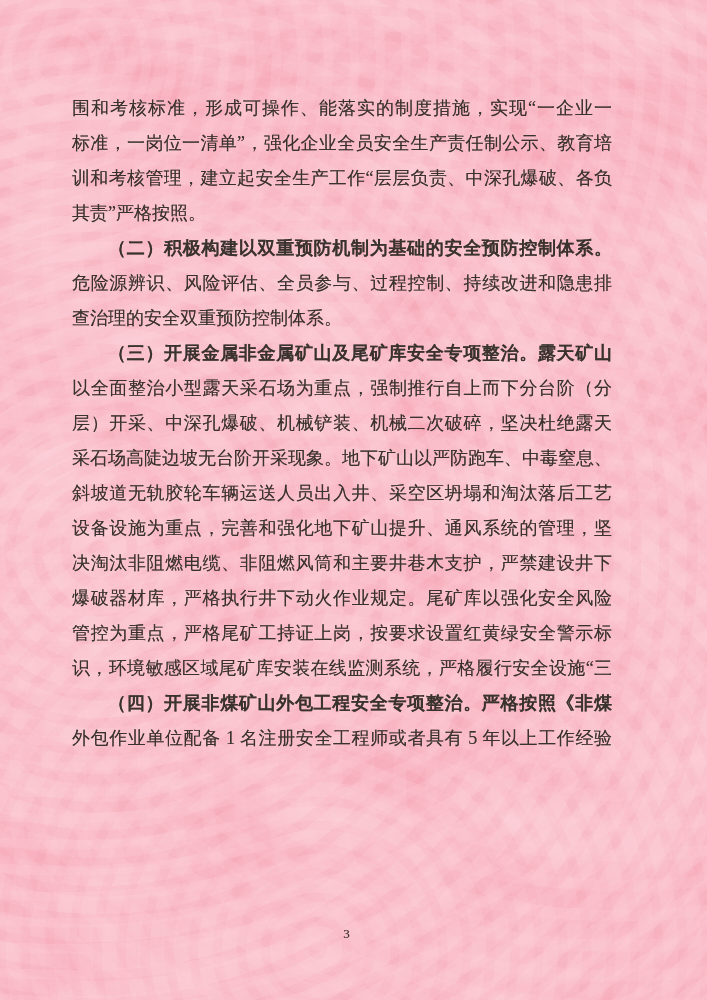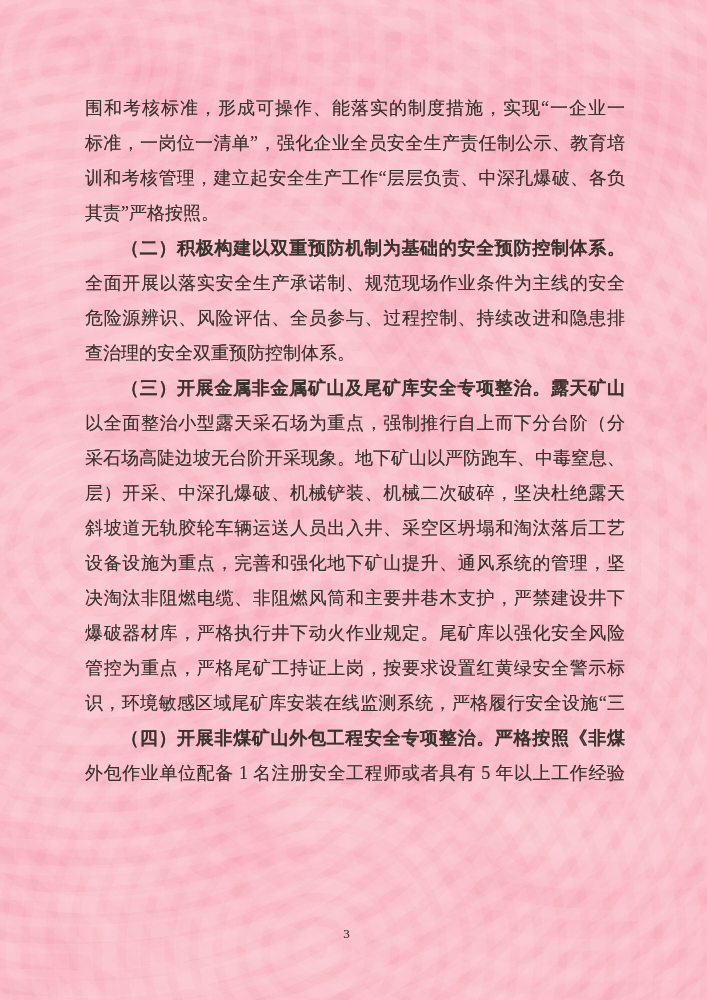--- a/index.html
+++ b/index.html
@@ -28,21 +28,21 @@
     pointer-events:none;
     background:
       repeating-radial-gradient(circle at 9% 6%, rgba(253,208,216,0.28) 0 9px, rgba(247,162,178,0) 10px 26px),
       repeating-radial-gradient(circle at 88% 22%, rgba(253,208,216,0.22) 0 11px, rgba(247,162,178,0) 12px 30px),
       repeating-radial-gradient(circle at 14% 55%, rgba(240,143,161,0.16) 0 10px, rgba(247,162,178,0) 11px 28px),
       repeating-radial-gradient(circle at 80% 78%, rgba(253,208,216,0.22) 0 12px, rgba(247,162,178,0) 13px 32px),
       repeating-radial-gradient(circle at 45% 95%, rgba(240,143,161,0.14) 0 9px, rgba(247,162,178,0) 10px 24px);
     opacity:.8;
   }
   .text-block{
-    position:absolute;left:85px;top:91px;width:540px;
+    position:absolute;left:72px;top:91px;width:540px;
     font-size:18px;line-height:35px;color:var(--ink);
     text-shadow:0 0 0.6px rgba(58,50,46,0.55);
   }
   .line{
     text-align:justify;
     text-align-last:justify;
     text-justify:inter-character;
     white-space:normal;
   }
   .line.short{text-align-last:left;}
@@ -79,27 +79,26 @@
   </svg>
 
   <div class="swirls"></div>
 
   <main class="text-block">
       <div class="line">围和考核标准，形成可操作、能落实的制度措施，实现“一企业一</div>
       <div class="line">标准，一岗位一清单”，强化企业全员安全生产责任制公示、教育培</div>
       <div class="line">训和考核管理，建立起安全生产工作“层层负责、中深孔爆破、各负</div>
       <div class="line short">其责”严格按照。</div>
       <div class="line indent">（二）积极构建以双重预防机制为基础的安全预防控制体系。</div>
-      <div class="line">全面开展以落实安全生产承诺制、规范现场作业条件为主线的安全</div>
       <div class="line">危险源辨识、风险评估、全员参与、过程控制、持续改进和隐患排</div>
       <div class="line short">查治理的安全双重预防控制体系。</div>
       <div class="line indent">（三）开展金属非金属矿山及尾矿库安全专项整治。露天矿山</div>
       <div class="line">以全面整治小型露天采石场为重点，强制推行自上而下分台阶（分</div>
+      <div class="line">层）开采、中深孔爆破、机械铲装、机械二次破碎，坚决杜绝露天</div>
       <div class="line">采石场高陡边坡无台阶开采现象。地下矿山以严防跑车、中毒窒息、</div>
-      <div class="line">层）开采、中深孔爆破、机械铲装、机械二次破碎，坚决杜绝露天</div>
       <div class="line">斜坡道无轨胶轮车辆运送人员出入井、采空区坍塌和淘汰落后工艺</div>
       <div class="line">设备设施为重点，完善和强化地下矿山提升、通风系统的管理，坚</div>
       <div class="line">决淘汰非阻燃电缆、非阻燃风筒和主要井巷木支护，严禁建设井下</div>
       <div class="line">爆破器材库，严格执行井下动火作业规定。尾矿库以强化安全风险</div>
       <div class="line">管控为重点，严格尾矿工持证上岗，按要求设置红黄绿安全警示标</div>
       <div class="line">识，环境敏感区域尾矿库安装在线监测系统，严格履行安全设施“三</div>
       <div class="line indent">（四）开展非煤矿山外包工程安全专项整治。严格按照《非煤</div>
       <div class="line">外包作业单位配备 1 名注册安全工程师或者具有 5 年以上工作经验</div>
     </main>
 

